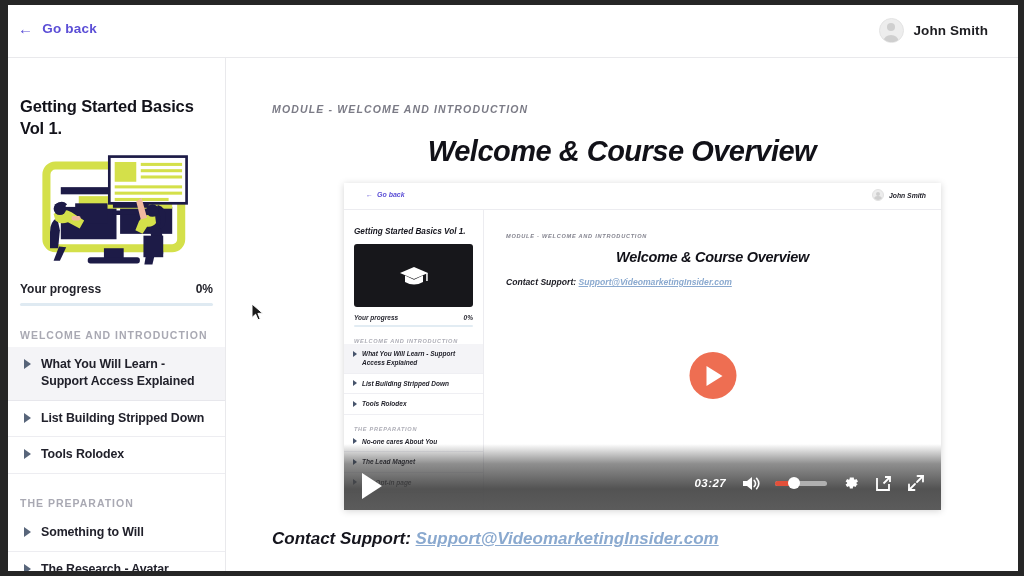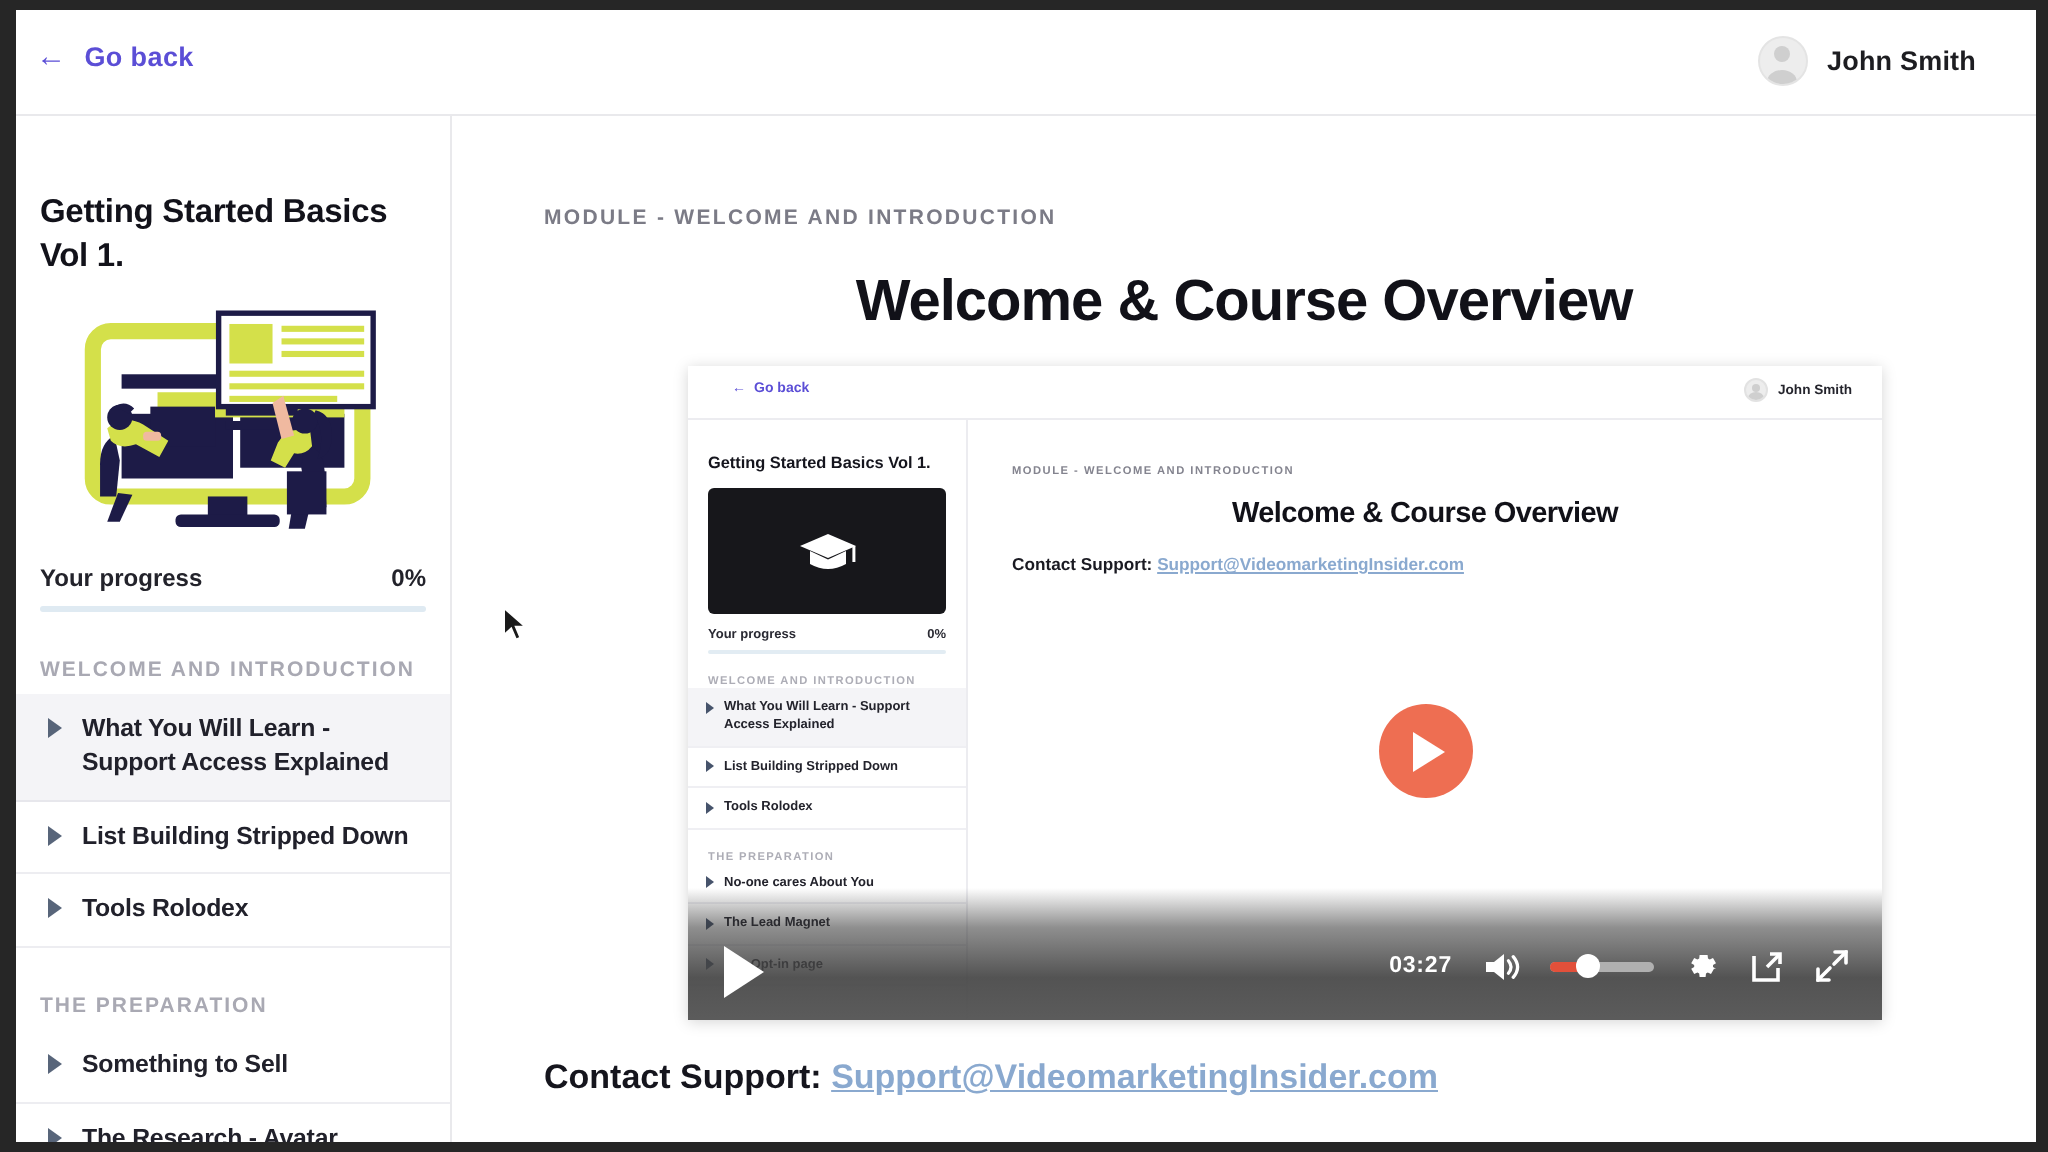--- a/index.html
+++ b/index.html
@@ -105,21 +105,21 @@
     opacity: .85;
   }
   .nav-text {
     font-size: 12.4px; font-weight: 700; color: #21212b;
     line-height: 1.42; letter-spacing: -.1px;
   }
 
   
   .main {
     position: absolute; left: 218px; top: 53px; right: 0; bottom: 0;
-    background: #fff; overflow: hidden;
+    background: #fff; overflow: hidden; font-style: italic;
   }
   .eyebrow {
     margin: 45px 0 0 46px;
     font-size: 10.5px; letter-spacing: 1.15px; font-weight: 700;
     color: #7b7b86; text-transform: uppercase;
   }
   .headline {
     margin-top: 20px; text-align: center;
     font-size: 29px; font-weight: 700; color: #111118;
     letter-spacing: -.5px;
@@ -355,21 +355,21 @@
       <div class="nav-item">
         <span class="tri"></span>
         <span class="nav-text">Tools Rolodex</span>
       </div>
     </div>
 
     <div class="sec-label">THE PREPARATION</div>
     <div class="nav-list">
       <div class="nav-item">
         <span class="tri"></span>
-        <span class="nav-text">Something to Sell</span>
+        <span class="nav-text">Something to Will</span>
       </div>
       <div class="nav-item">
         <span class="tri"></span>
         <span class="nav-text">The Research - Avatar</span>
       </div>
 
     </div>
   </div>
 
   <div class="main">

